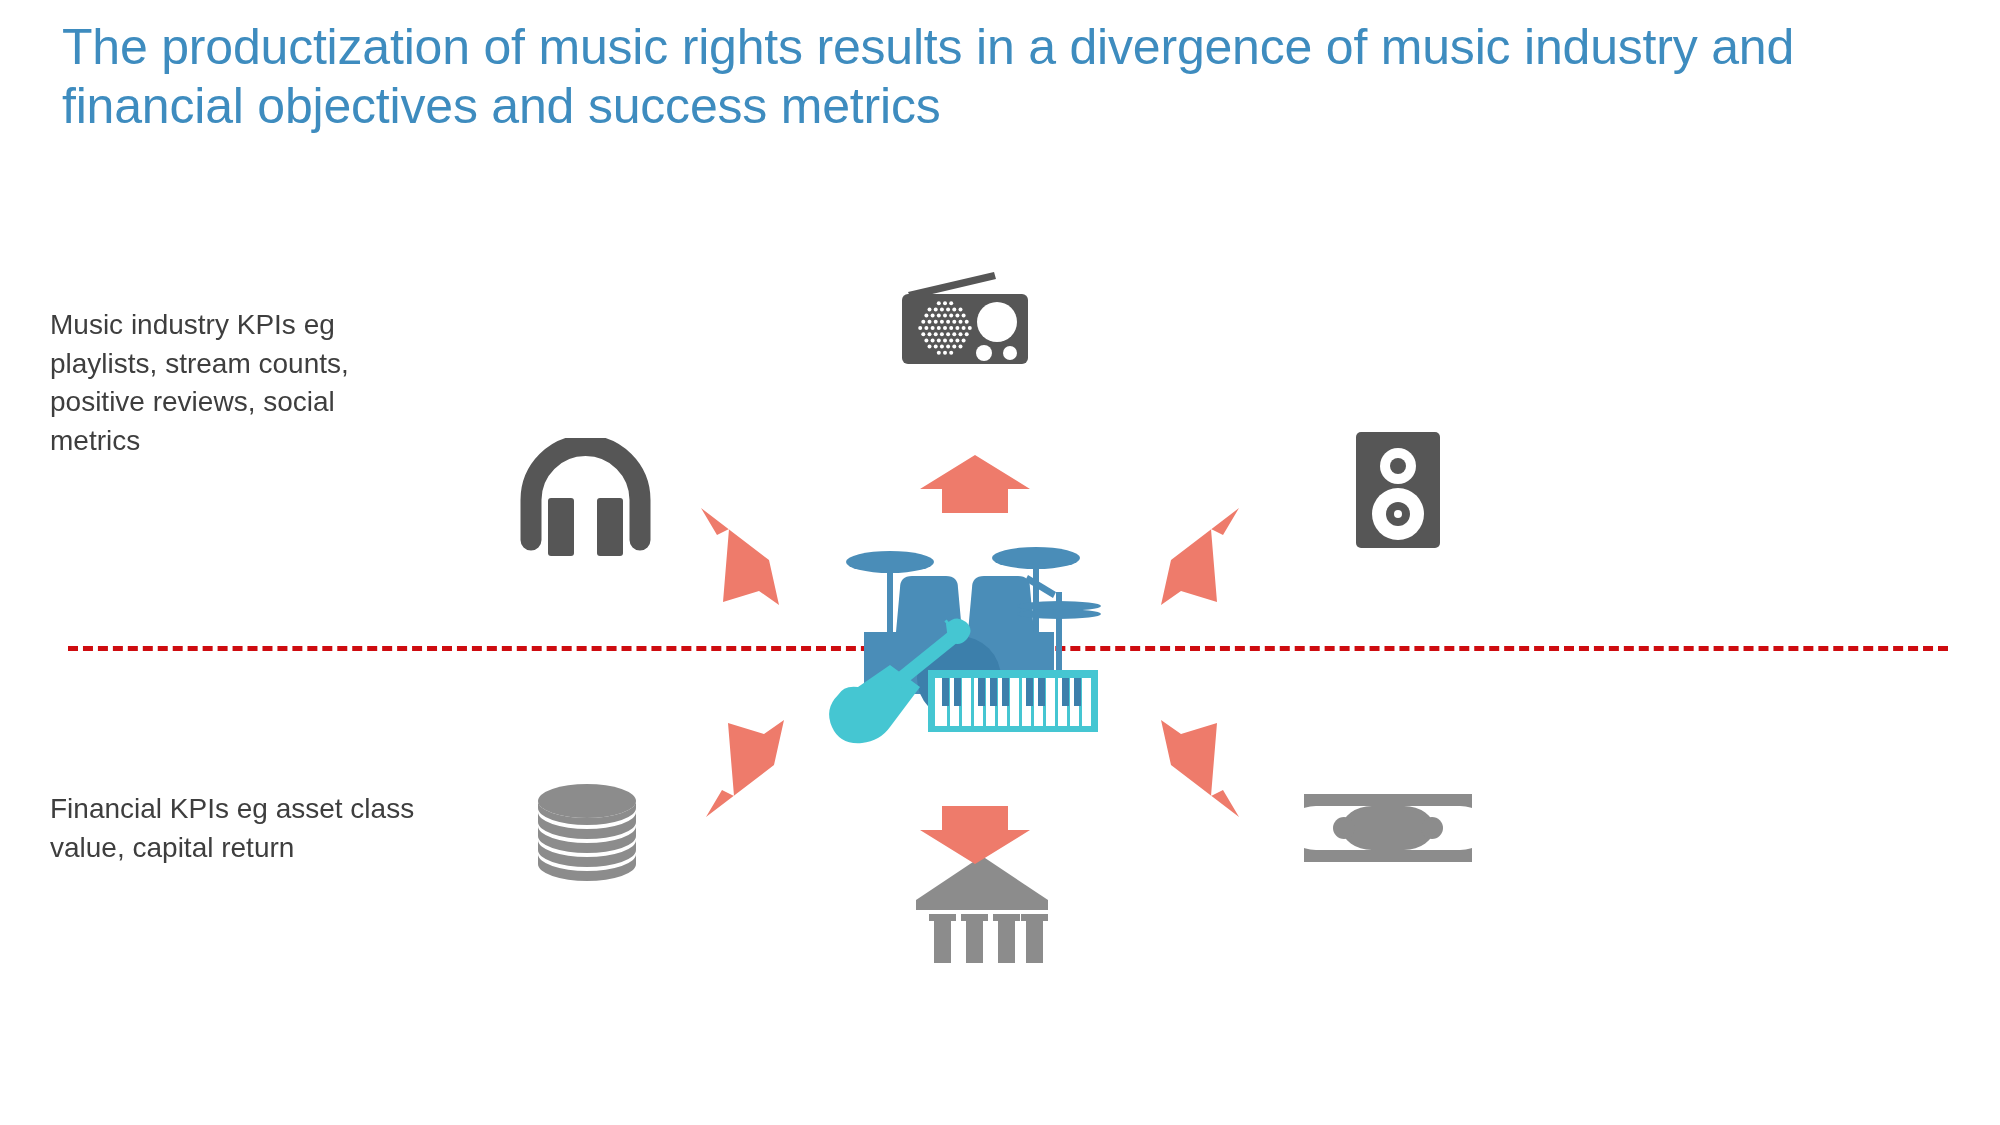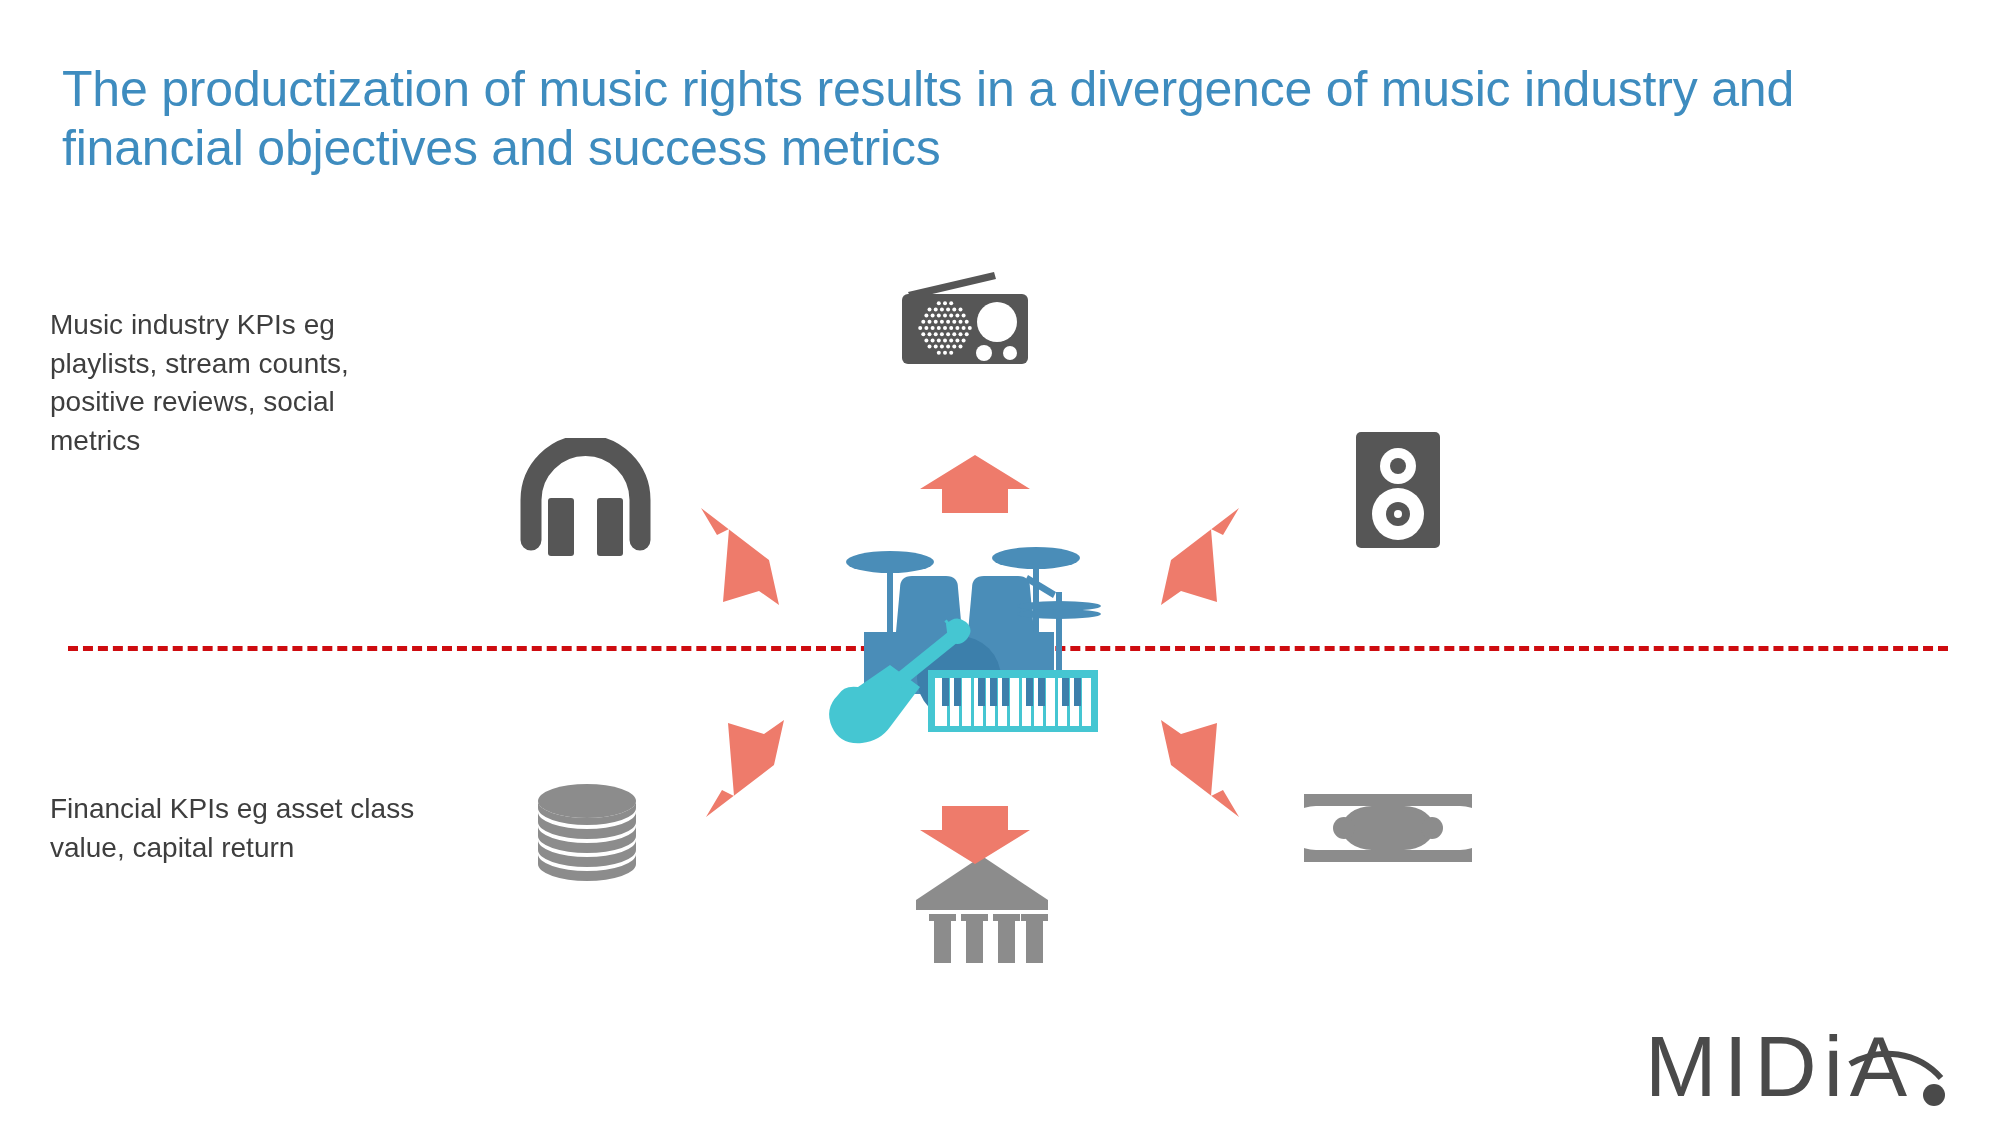--- a/index.html
+++ b/index.html
@@ -15,21 +15,20 @@
   
   .title{
     position:absolute;
     left:62px; top:18px; width:1880px;
     font-size:50px;
     line-height:1.18;
     color:#3E8CBF;
     font-weight:400;
     letter-spacing:-0.2px;
     white-space:pre-line;
-    margin-top:42px;
   }
 
   
   .kpi-label{
     position:absolute;
     font-size:28px;
     line-height:1.38;
     color:#3E3E3E;
     white-space:pre-line;
     font-weight:400;
@@ -307,21 +306,14 @@
           <rect x="182" y="158" width="7" height="28"></rect>
           <rect x="206" y="158" width="7" height="28"></rect>
           <rect x="218" y="158" width="7" height="28"></rect>
           <rect x="242" y="158" width="7" height="28"></rect>
           <rect x="254" y="158" width="7" height="28"></rect>
         </g>
       </g>
     </svg>
   </div>
 
-  <div id="logo">
-    <svg viewBox="0 0 310 98" width="310" height="98">
-      <path d="M205 52 A72 72 0 0 1 296 66" fill="none" stroke="#4A4A4A" stroke-width="6"></path>
-      <circle cx="289" cy="83" r="11" fill="#4A4A4A"></circle>
-      <text x="0" y="84" font-family="&quot;Liberation Sans&quot;, sans-serif" font-size="86" font-weight="400" fill="#4A4A4A" letter-spacing="7">MIDiA</text>
-    </svg>
-  </div>
 
 </div>
 
 </body></html>

